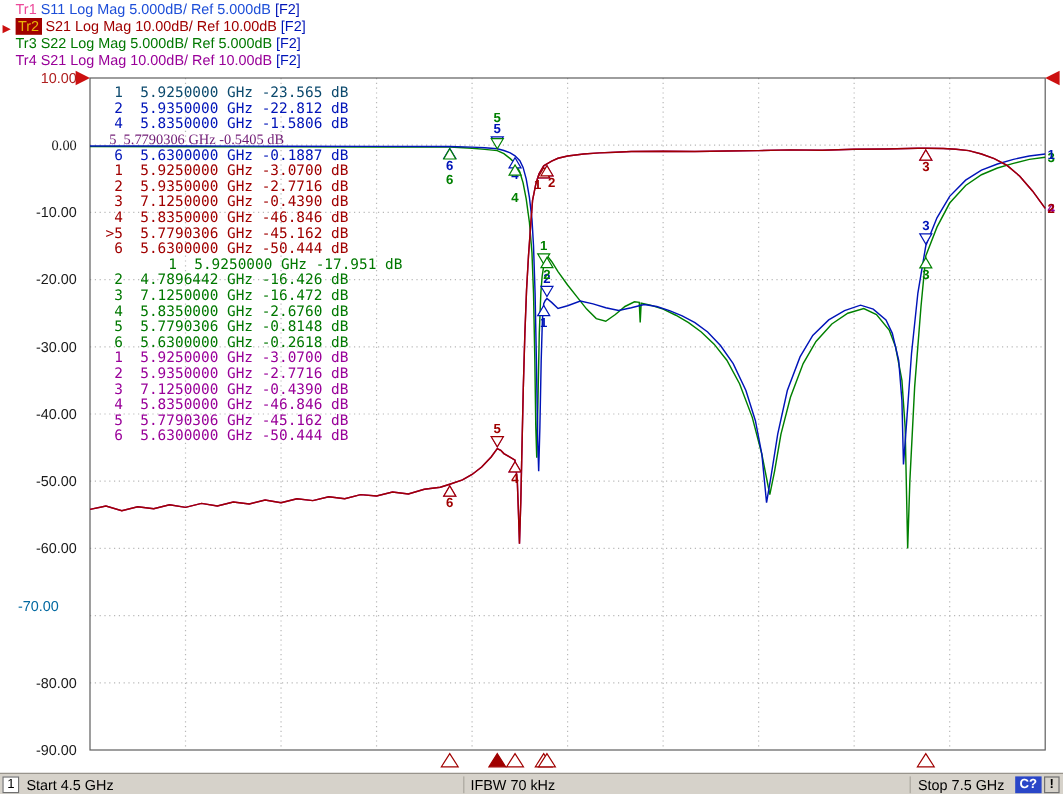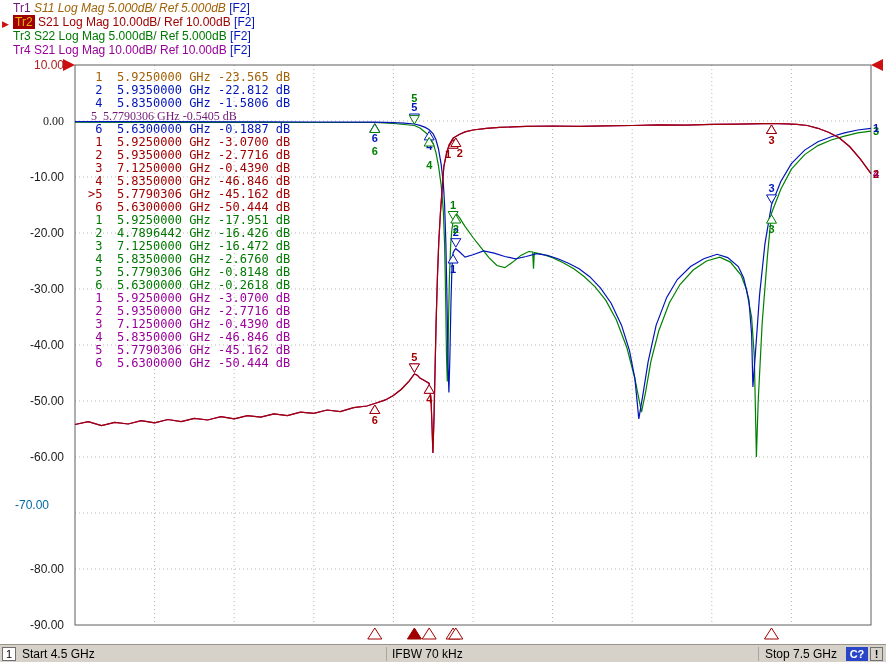--- a/index.html
+++ b/index.html
@@ -123,39 +123,39 @@
       </g>
       <polygon points="63,59 63,71 75,65" fill="#cc1010"></polygon>
       <polygon points="883,59 883,71 871,65" fill="#cc1010"></polygon>
       <text x="873" y="135.1" class="mklabel" fill="#008000">3</text>
       <text x="873" y="177.6" class="mklabel" fill="#990099">4</text>
       <text x="873" y="132.3" class="mklabel" fill="#0014b8">1</text>
       <text x="873" y="177.6" class="mklabel" fill="#a00000">2</text>
     </svg>
 
   <div class="tr-headers" id="traceHeaders">
-      <div class="tr-line"><span class="tr-id" style="color: #701a75; text-align: right;">Tr1</span><span style="color: #a16207; font-style: italic;"> S11 Log Mag 5.000dB/ Ref 5.000dB </span><span style="color: rgb(0, 20, 184);">[F2]</span></div>
+      <div class="tr-line"><span class="tr-id" style="color: #ec4899; text-align: right;">Tr1</span><span style="color: #1d4ed8;"> S11 Log Mag 5.000dB/ Ref 5.000dB </span><span style="color: rgb(0, 20, 184);">[F2]</span></div>
       <div class="tr-line"><span class="act-arrow">▶</span><span class="tr-id tr-id-active" style="color: #eab308; background-color: rgb(160, 0, 0);">Tr2</span><span style="color: rgb(160, 0, 0);"> S21 Log Mag 10.00dB/ Ref 10.00dB </span><span style="color: rgb(0, 20, 184);">[F2]</span></div>
       <div class="tr-line"><span class="tr-id" style="color: rgb(0, 120, 0);">Tr3</span><span style="color: rgb(0, 120, 0);"> S22 Log Mag 5.000dB/ Ref 5.000dB </span><span style="color: rgb(0, 20, 184);">[F2]</span></div>
       <div class="tr-line"><span class="tr-id" style="color: rgb(153, 0, 153);">Tr4</span><span style="color: rgb(153, 0, 153);"> S21 Log Mag 10.00dB/ Ref 10.00dB </span><span style="color: rgb(0, 20, 184);">[F2]</span></div>
     </div>
 
   <div class="marker-table" id="markerTable">
-      <div class="mk-row" style="color: #a16207;"> 1  5.9250000 GHz -23.565 dB</div>
+      <div class="mk-row" style="color: #0c4a6e;"> 1  5.9250000 GHz -23.565 dB</div>
       <div class="mk-row" style="color: rgb(0, 20, 184);"> 2  5.9350000 GHz -22.812 dB</div>
       <div class="mk-row" style="color: rgb(0, 20, 184);"> 4  5.8350000 GHz -1.5806 dB</div>
       <div class="mk-row" style="color: #701a75; font-family: Liberation Serif, serif;"> 5  5.7790306 GHz -0.5405 dB</div>
       <div class="mk-row" style="color: rgb(0, 20, 184);"> 6  5.6300000 GHz -0.1887 dB</div>
       <div class="mk-row" style="color: rgb(160, 0, 0);"> 1  5.9250000 GHz -3.0700 dB</div>
       <div class="mk-row" style="color: rgb(160, 0, 0);"> 2  5.9350000 GHz -2.7716 dB</div>
       <div class="mk-row" style="color: rgb(160, 0, 0);"> 3  7.1250000 GHz -0.4390 dB</div>
       <div class="mk-row" style="color: rgb(160, 0, 0);"> 4  5.8350000 GHz -46.846 dB</div>
       <div class="mk-row" style="color: rgb(160, 0, 0);">&gt;5  5.7790306 GHz -45.162 dB</div>
       <div class="mk-row" style="color: rgb(160, 0, 0);"> 6  5.6300000 GHz -50.444 dB</div>
-      <div class="mk-row" style="color: rgb(0, 120, 0);"> 1  5.9250000 GHz -17.951 dB</div>
+      <div class="mk-row" style="color: rgb(0, 120, 0); margin-left: 45px;"> 1  5.9250000 GHz -17.951 dB</div>
       <div class="mk-row" style="color: rgb(0, 120, 0);"> 2  4.7896442 GHz -16.426 dB</div>
       <div class="mk-row" style="color: rgb(0, 120, 0);"> 3  7.1250000 GHz -16.472 dB</div>
       <div class="mk-row" style="color: rgb(0, 120, 0);"> 4  5.8350000 GHz -2.6760 dB</div>
       <div class="mk-row" style="color: rgb(0, 120, 0);"> 5  5.7790306 GHz -0.8148 dB</div>
       <div class="mk-row" style="color: rgb(0, 120, 0);"> 6  5.6300000 GHz -0.2618 dB</div>
       <div class="mk-row" style="color: rgb(153, 0, 153);"> 1  5.9250000 GHz -3.0700 dB</div>
       <div class="mk-row" style="color: rgb(153, 0, 153);"> 2  5.9350000 GHz -2.7716 dB</div>
       <div class="mk-row" style="color: rgb(153, 0, 153);"> 3  7.1250000 GHz -0.4390 dB</div>
       <div class="mk-row" style="color: rgb(153, 0, 153);"> 4  5.8350000 GHz -46.846 dB</div>
       <div class="mk-row" style="color: rgb(153, 0, 153);"> 5  5.7790306 GHz -45.162 dB</div>

